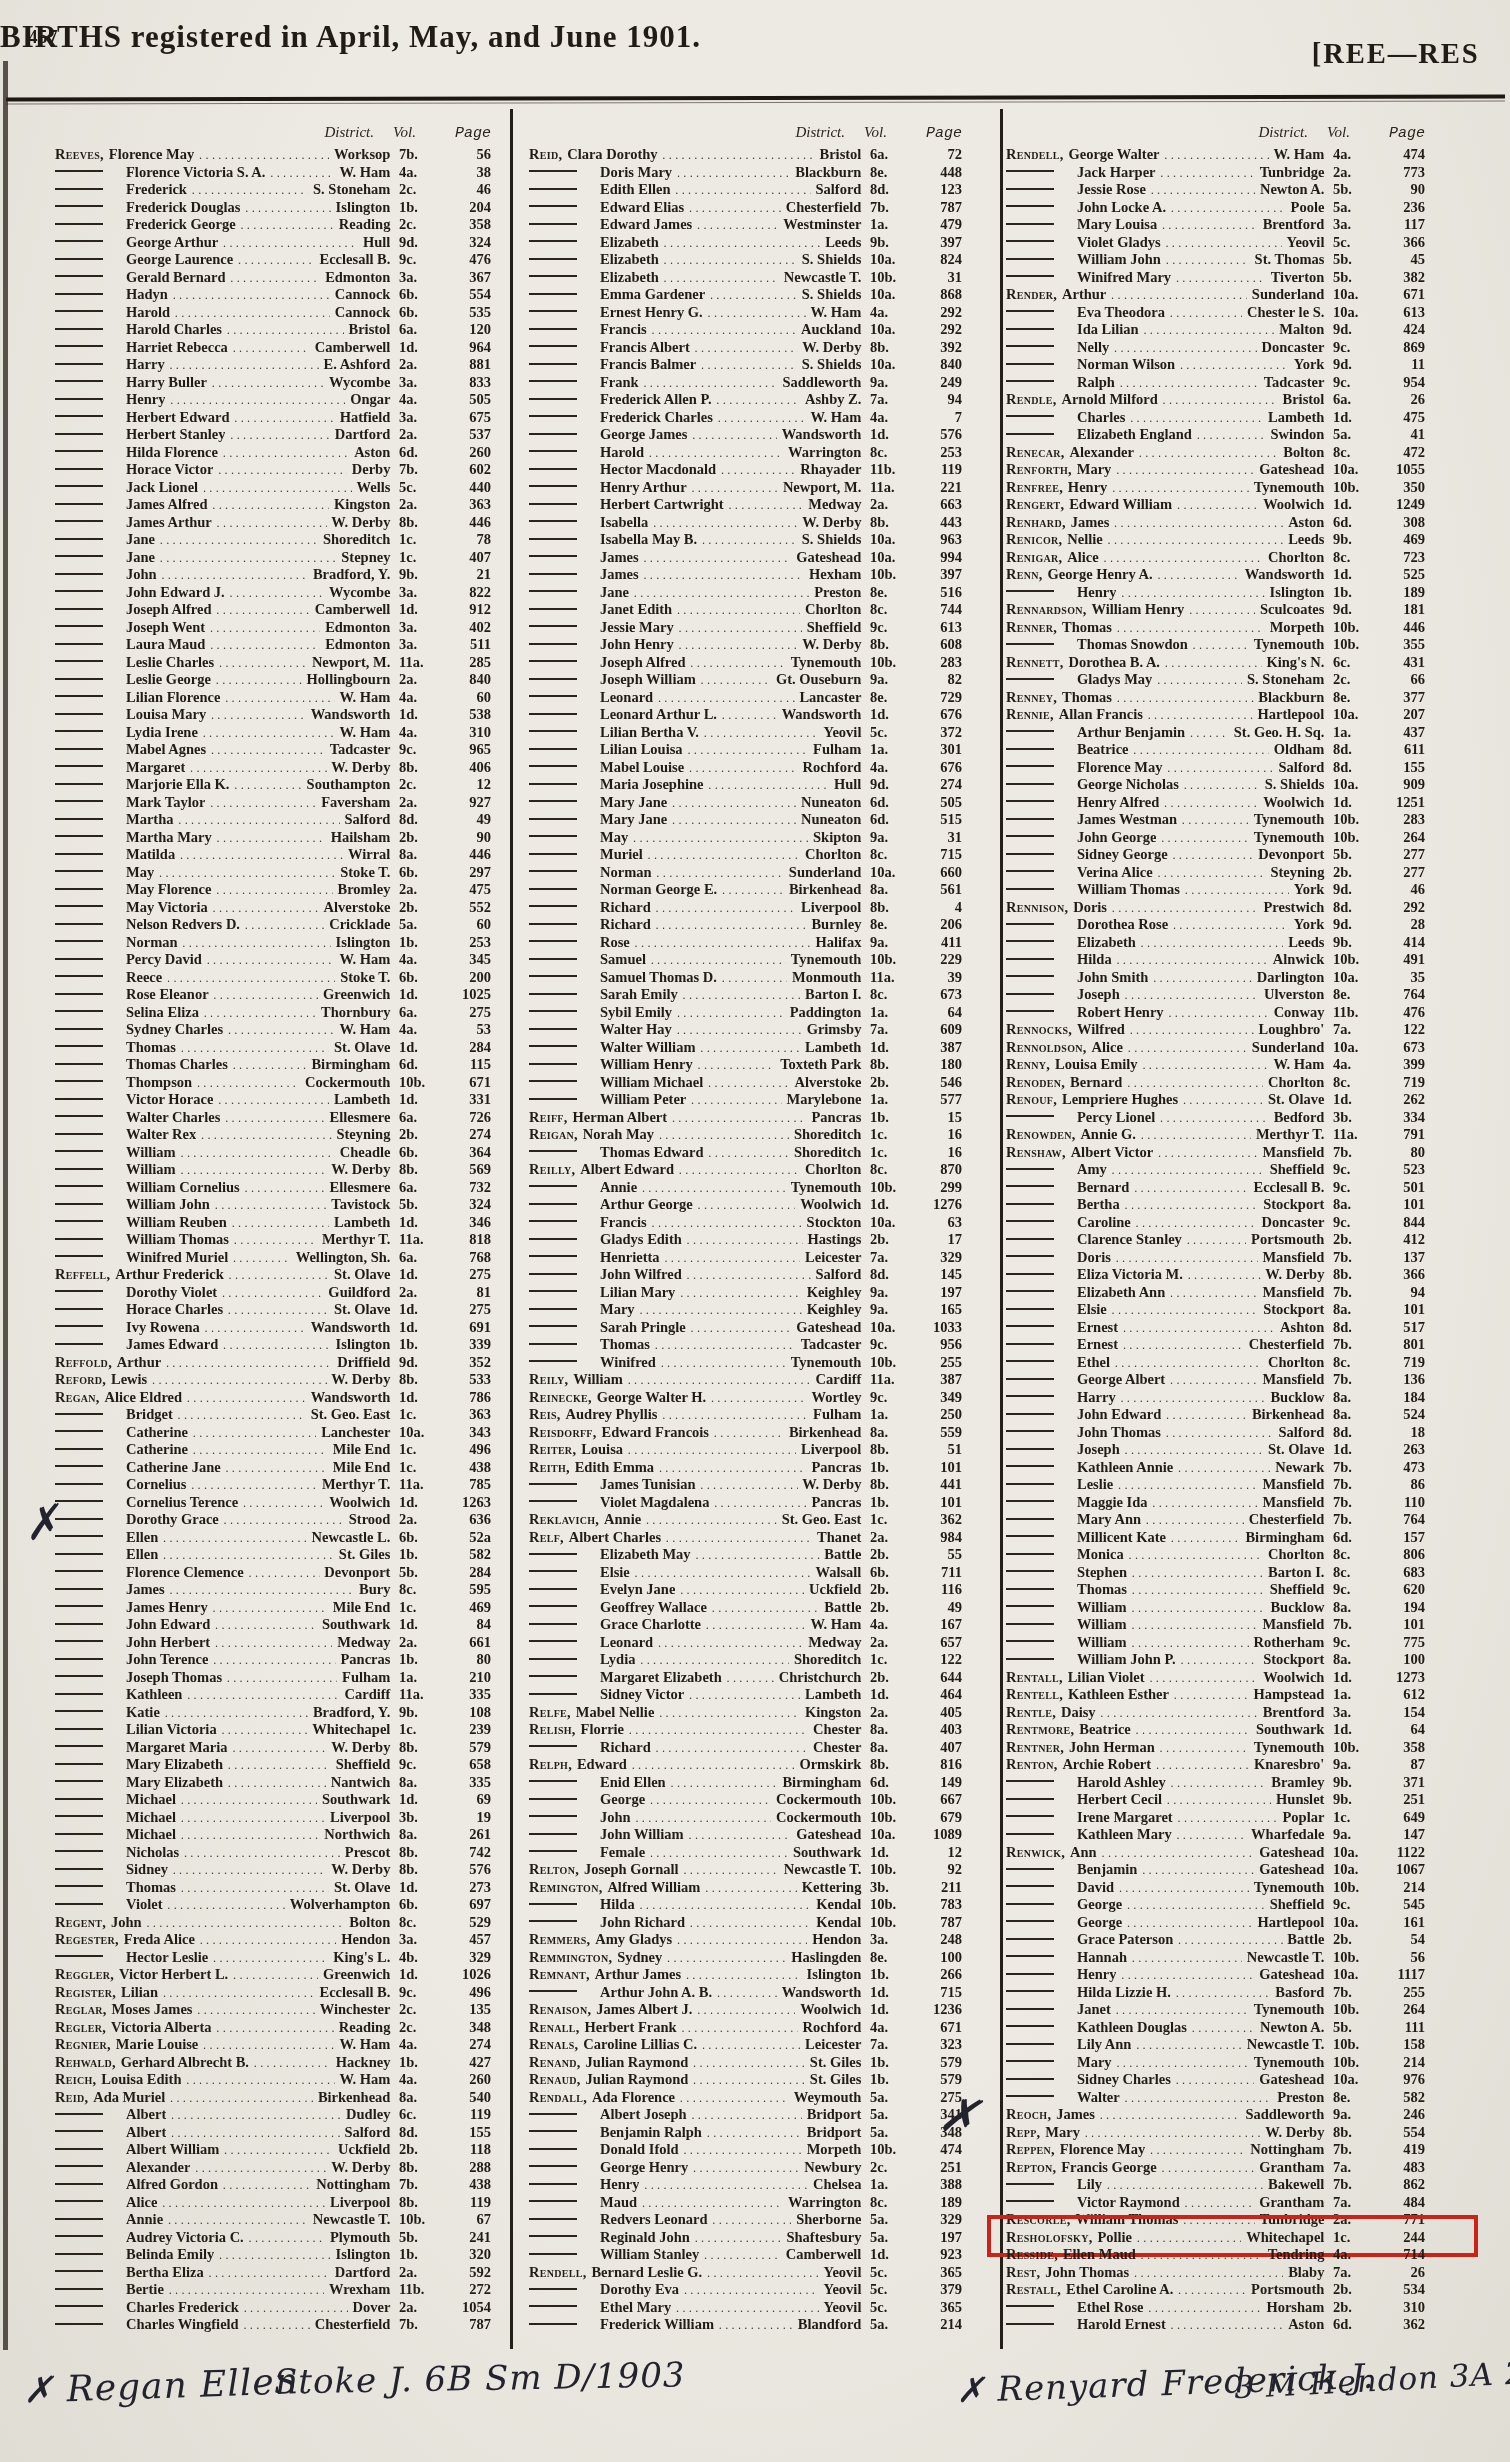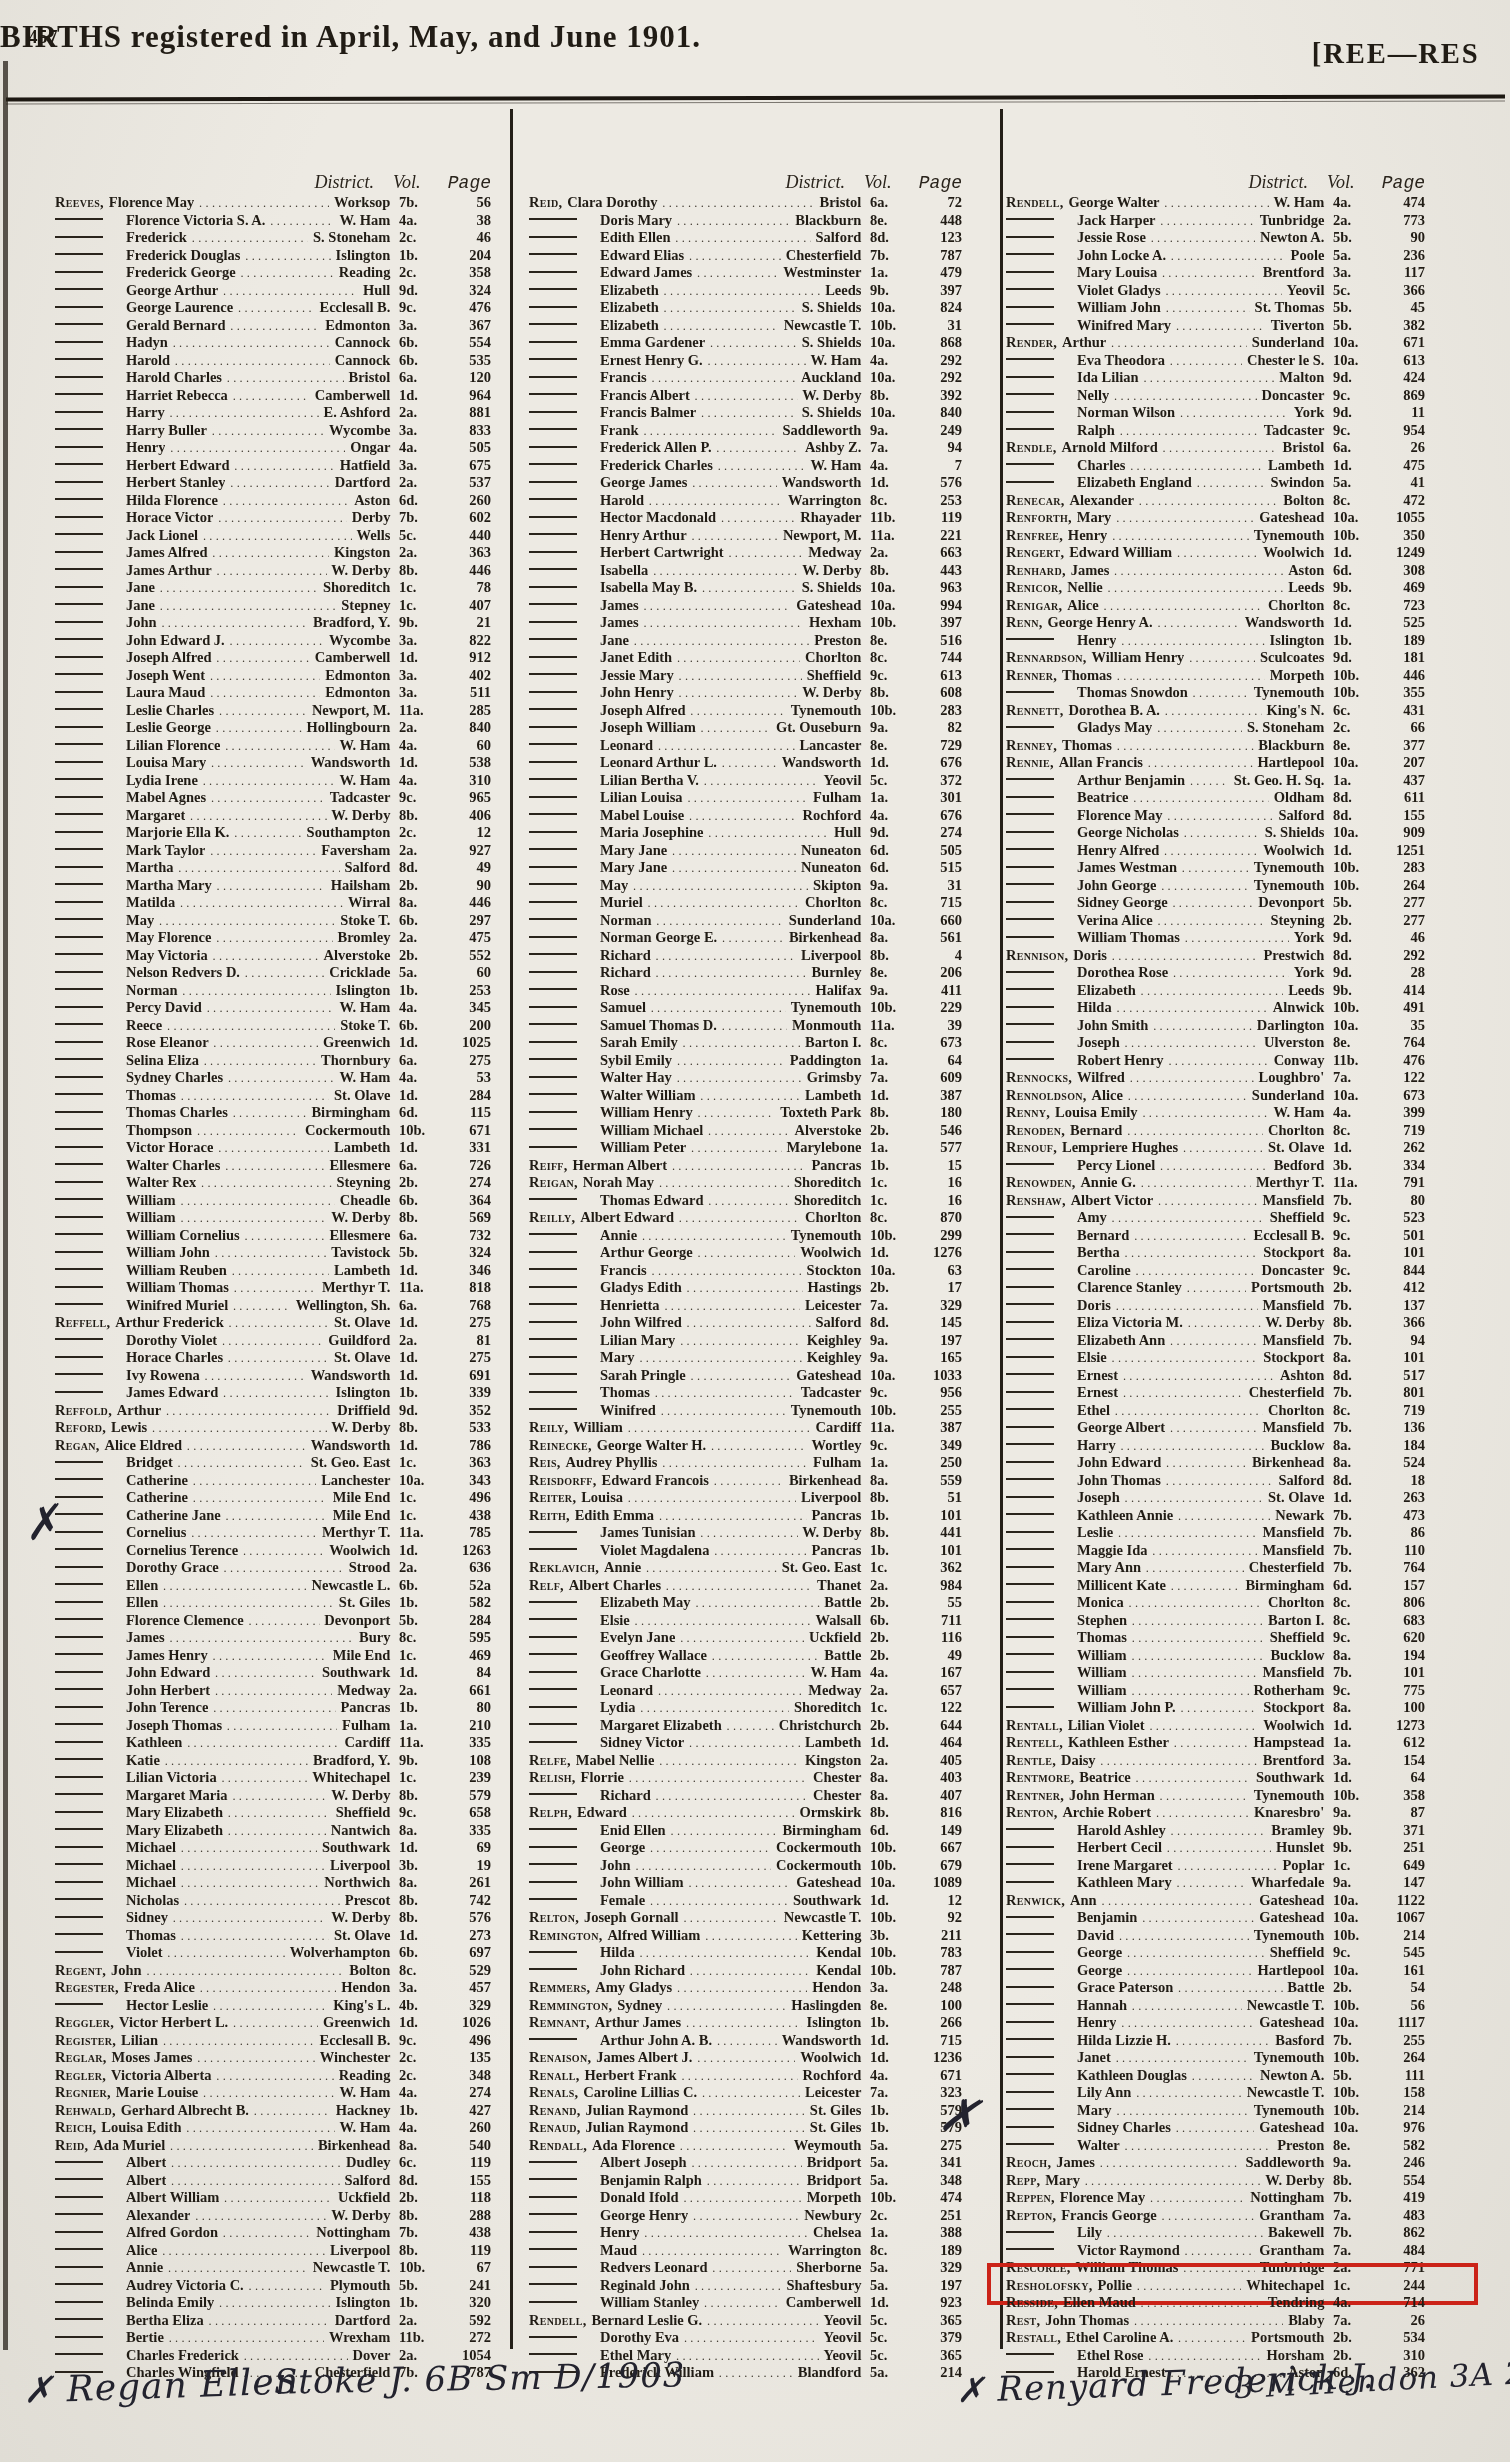--- a/index.html
+++ b/index.html
@@ -18,21 +18,21 @@
   .toprule2{position:absolute;left:5.7px;top:102px;width:1499px;height:1px;background:rgba(29,24,18,.55);transform:rotate(-0.12deg);}
   .vrule{position:absolute;top:109px;height:2240px;width:2.9px;background:#241f18;}
   .vrule.v1{left:510px;}
   .vrule.v2{left:1000px;}
   .edgeline{position:absolute;left:2.9px;top:61px;height:2289px;width:4.8px;background:rgba(40,33,25,.75);}
   
   .col{position:absolute;top:124px;}
   .col.c1{left:55px;width:436px;}
   .col.c2{left:529px;width:433px;}
   .col.c3{left:1006px;width:419px;}
-  .colhead{display:flex;justify-content:flex-end;align-items:baseline;font-style:italic;font-size:18px;height:22px;color:#2a241c;margin-top:48px;}
+  .colhead{display:flex;justify-content:flex-end;align-items:baseline;font-style:italic;font-size:15px;height:22px;color:#2a241c;}
   .ch-district{margin-right:15.2px;}
   .ch-vol{width:48px;padding-left:3.8px;}
   .ch-page{width:50px;text-align:right;font-family:Liberation Mono, monospace;}
   .row{position:relative;display:flex;align-items:baseline;height:17.5px;line-height:17.5px;font-size:14.5px;font-weight:700;white-space:nowrap;}
   .lead{flex:0 0 auto;display:flex;align-items:baseline;max-width:286px;overflow:hidden;}
   .dash{display:inline-block;width:48px;height:0;border-top:2.3px solid #2a241c;margin-right:23px;align-self:center;transform:translateY(-1px);}
   .surname{font-variant:small-caps;letter-spacing:0.3px;margin-right:4.8px;}
   .leader{flex:1 1 auto;overflow:hidden;margin:0 4.8px;min-width:7.6px;}
   .leader::after{content:"....................................................................";letter-spacing:3.3px;font-size:12.4px;font-weight:400;color:#433d33;}
   .district{flex:0 0 auto;}

